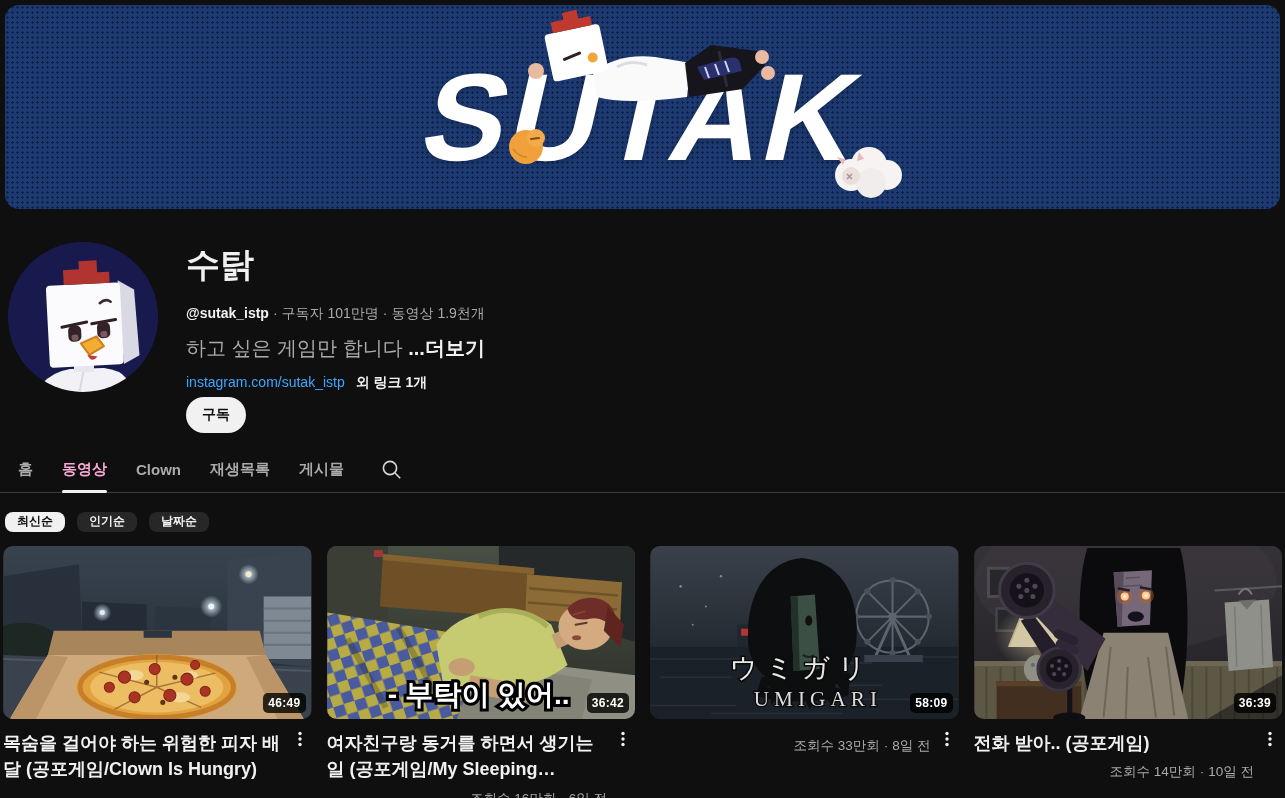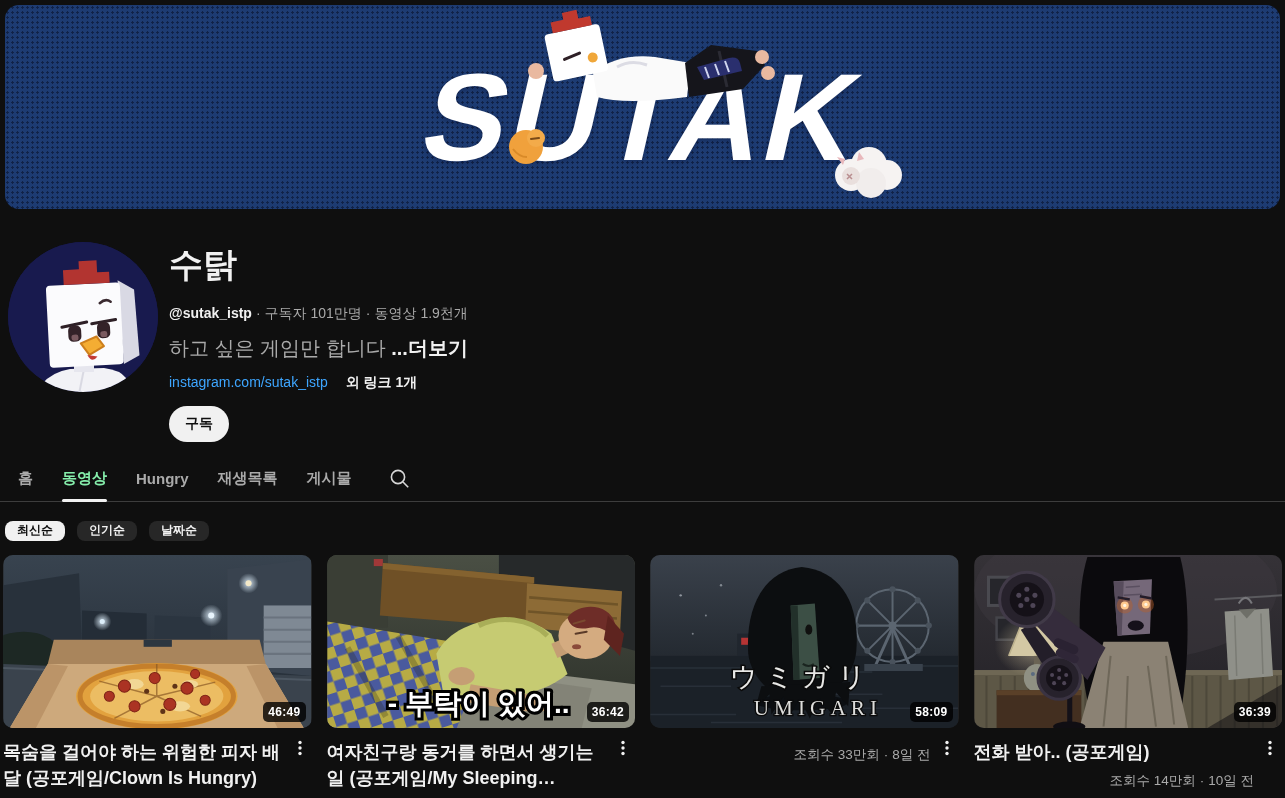--- a/index.html
+++ b/index.html
@@ -18,44 +18,44 @@
   }
   .banner-title{
     position:absolute; left:50%; top:55%;
     transform:translate(-50%,-50%) skewX(-13deg);
     font-size:124px; font-weight:800; letter-spacing:3px; color:#ffffff; line-height:1;
     text-shadow:0 2px 6px rgba(0,0,30,.25);
     white-space:nowrap;
   }
   .banner-art{ position:absolute; inset:0; width:100%; height:100%; pointer-events:none; }
   
-  .channel-header{ display:flex; gap:11px; padding:33px 16px 0 8px; }
+  .channel-header{ display:flex; gap:28px; padding:33px 16px 0 8px; }
   .avatar{ width:150px; height:150px; border-radius:50%; overflow:hidden; background:#181a4e; flex:none; cursor:pointer; }
   .avatar svg{ display:block; width:100%; height:100%; }
   .channel-info{ padding-top:2px; }
   .channel-name{ margin:0; font-size:34px; font-weight:700; line-height:1.2; }
   .channel-meta{ margin-top:20px; font-size:14px; color:#aaaaaa; }
   .channel-meta .handle{ color:#f1f1f1; font-weight:700; }
   .dot-sep{ margin:0 4px; }
   .channel-desc{ margin-top:12px; font-size:20px; color:#aaaaaa; }
   .channel-desc .more{ color:#f1f1f1; font-weight:700; cursor:pointer; }
   .channel-links{ margin-top:12px; font-size:14px; }
   .channel-links a{ color:#3ea6ff; text-decoration:none; cursor:pointer; }
-  .channel-links .extra{ color:#f1f1f1; font-weight:700; margin-left:18px; }
+  .channel-links .extra{ color:#f1f1f1; font-weight:700; margin-left:11px; }
   .subscribe-btn{
-    margin-top:14px; height:36px; padding:0 16px; border:none; border-radius:18px;
+    margin-top:5px; height:36px; padding:0 16px; border:none; border-radius:18px;
     background:#f1f1f1; color:#0f0f0f; font-size:14px; font-weight:700;
     font-family:"Liberation Sans",sans-serif; cursor:pointer;
   }
   
   .tabs{ display:flex; align-items:center; gap:29px; height:46px; margin-top:14px;
          padding:0 16px 0 18px; border-bottom:1px solid #3d3d3d; }
   .tab{ position:relative; height:100%; display:flex; align-items:center;
         font-size:15px; font-weight:600; color:#aaaaaa; cursor:pointer; }
-  .tab.active{ color:#86efac; }
+  .tab.active{ color:#f9a8d4; }
   .tab.active::after{ content:""; position:absolute; left:0; right:0; bottom:-1px;
         height:3px; background:#f1f1f1; border-radius:2px; }
   .tab-search{ background:none; border:none; padding:2px; margin-left:6px; cursor:pointer;
         display:flex; align-items:center; }
   
   .chips{ display:flex; gap:12px; padding:19px 0 0 5px; }
   .chip{ background:#272727; color:#f1f1f1; border:none; border-radius:8px;
          padding:0 12px; height:20px; font-size:12px; font-weight:600;
          font-family:"Liberation Sans",sans-serif; cursor:pointer; }
   .chip.active{ background:#f1f1f1; color:#0f0f0f; }
@@ -159,21 +159,21 @@
     <div class="channel-links">
       <a>instagram.com/sutak_istp</a><span class="extra">외 링크 1개</span>
     </div>
     <button class="subscribe-btn">구독</button>
   </div>
 </div>
 
 <div class="tabs">
   <div class="tab">홈</div>
   <div class="tab active">동영상</div>
-  <div class="tab">Hungry</div>
+  <div class="tab">Clown</div>
   <div class="tab">재생목록</div>
   <div class="tab">게시물</div>
   <button class="tab-search">
     <svg width="21" height="21" viewBox="0 0 21 21">
       <circle cx="9" cy="9" r="6.6" fill="none" stroke="#d7d7d7" stroke-width="1.6"></circle>
       <line x1="14" y1="14" x2="19.2" y2="19.2" stroke="#d7d7d7" stroke-width="1.6"></line>
     </svg>
   </button>
 </div>
 

